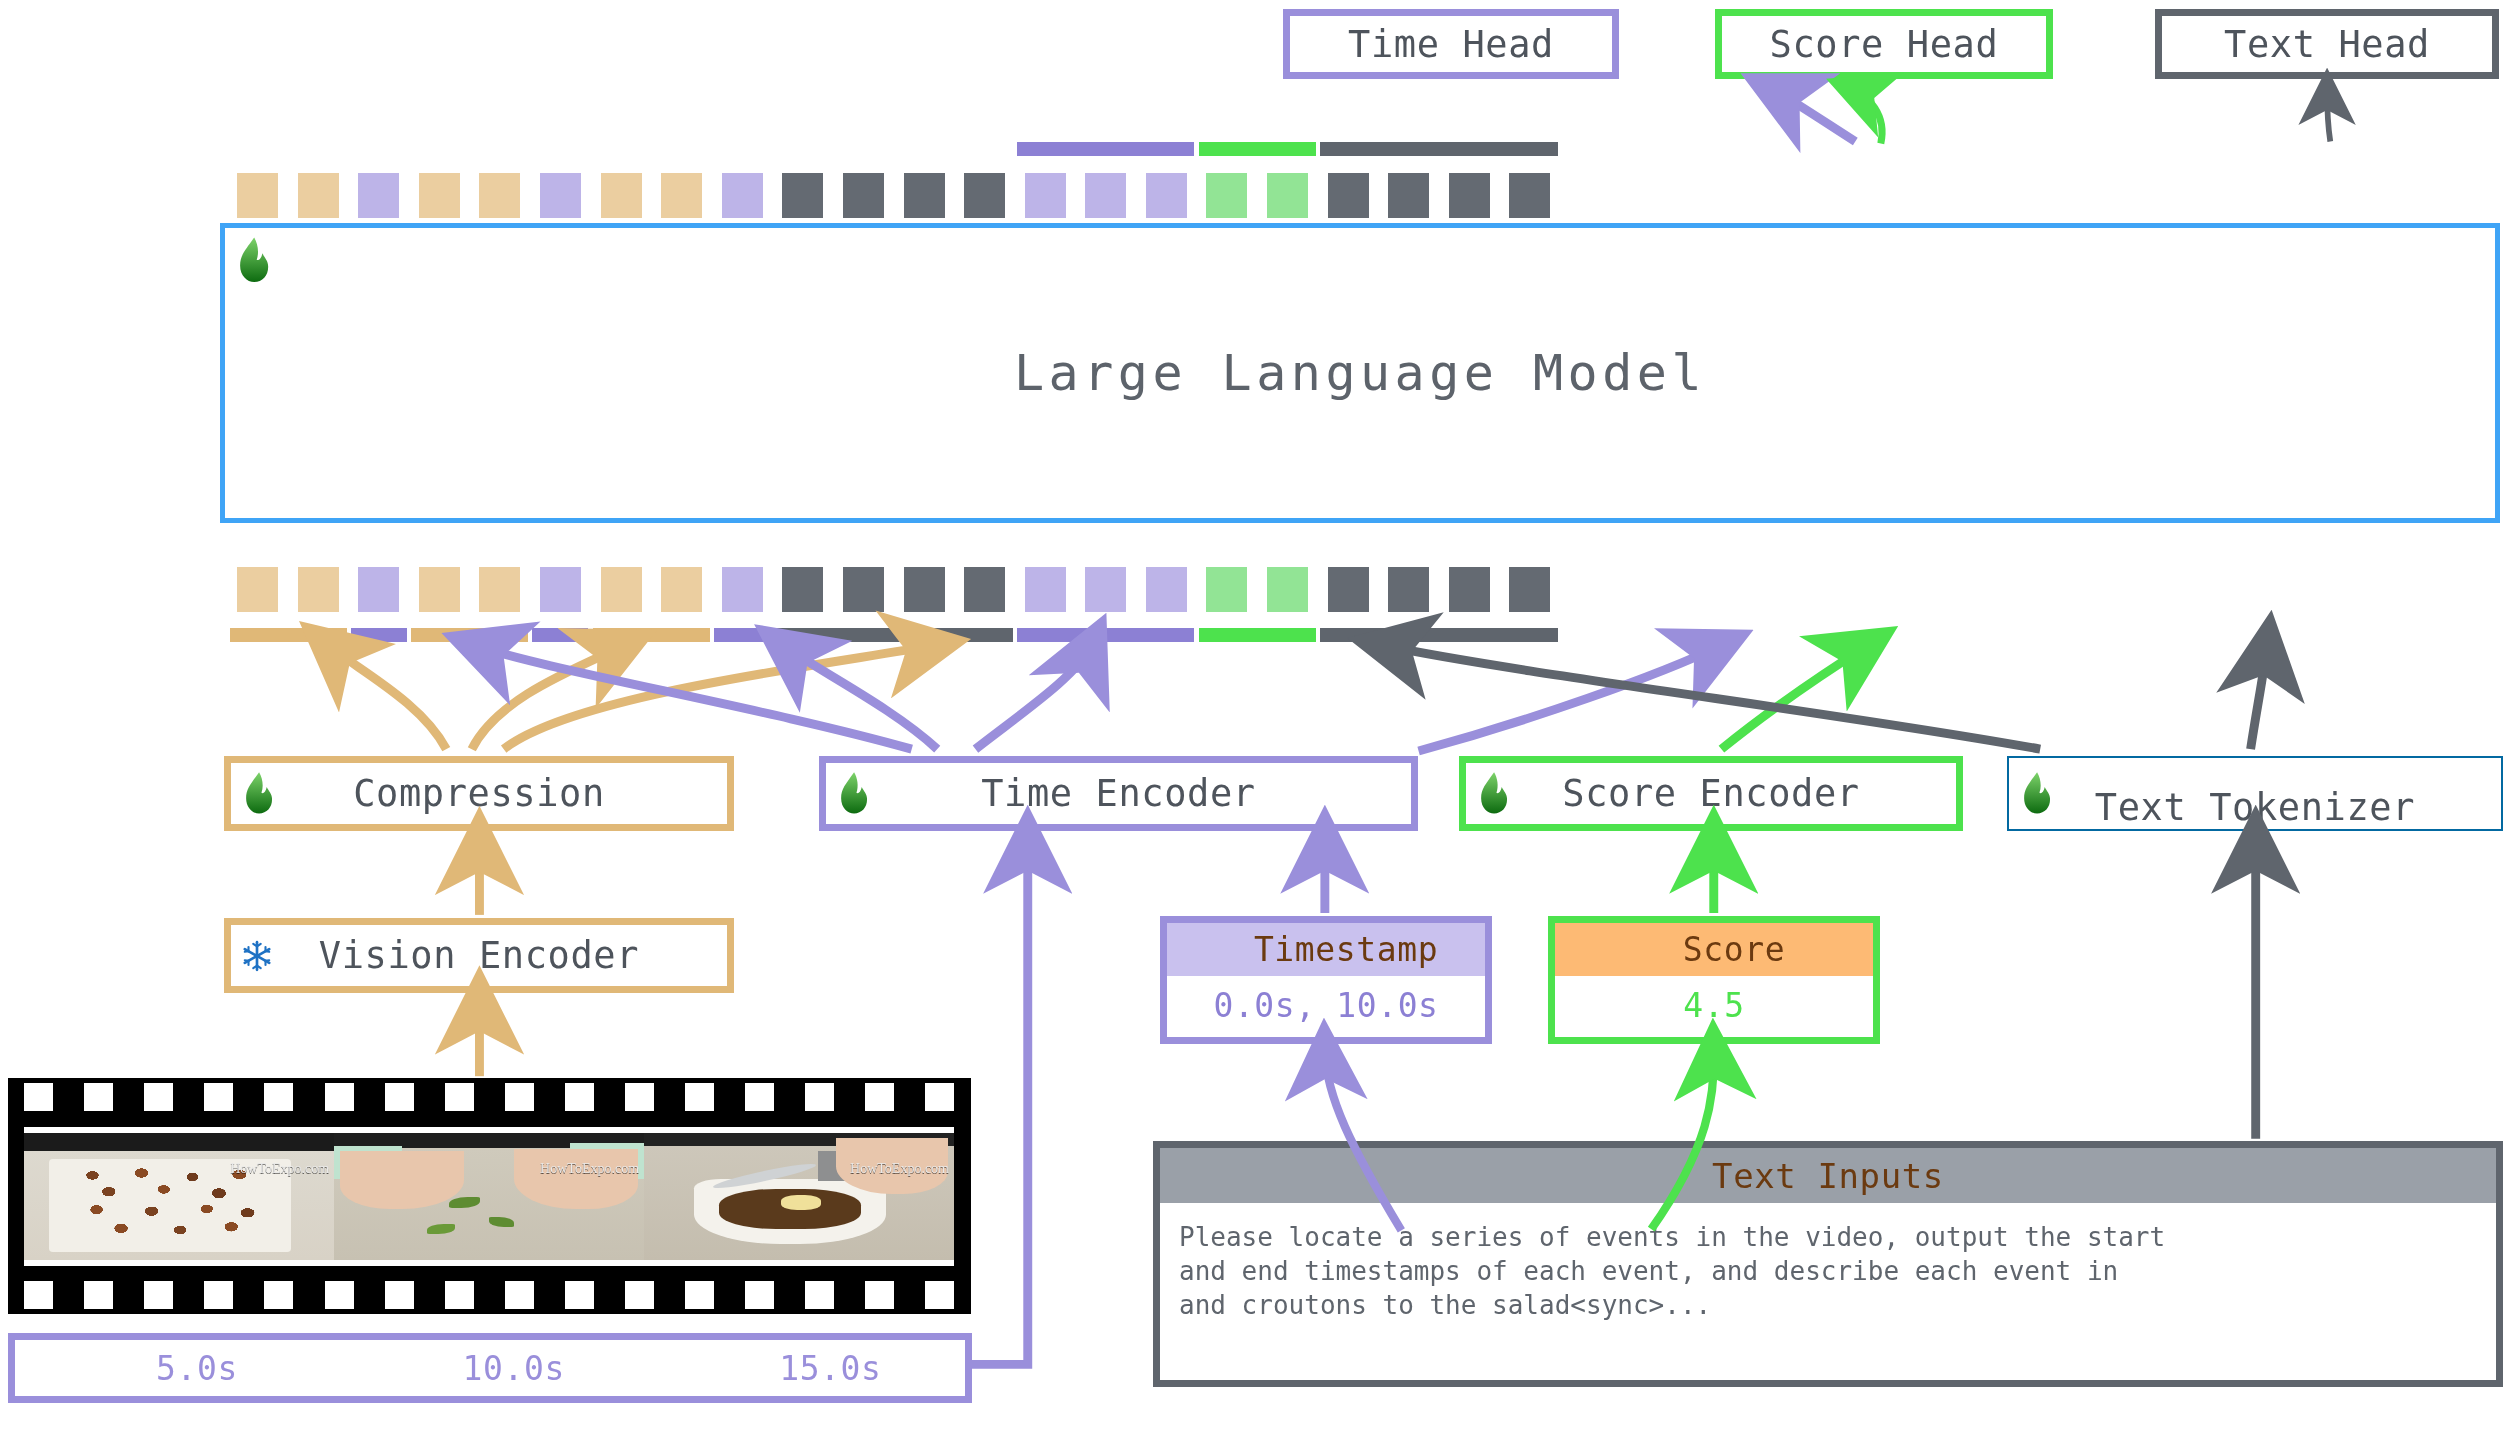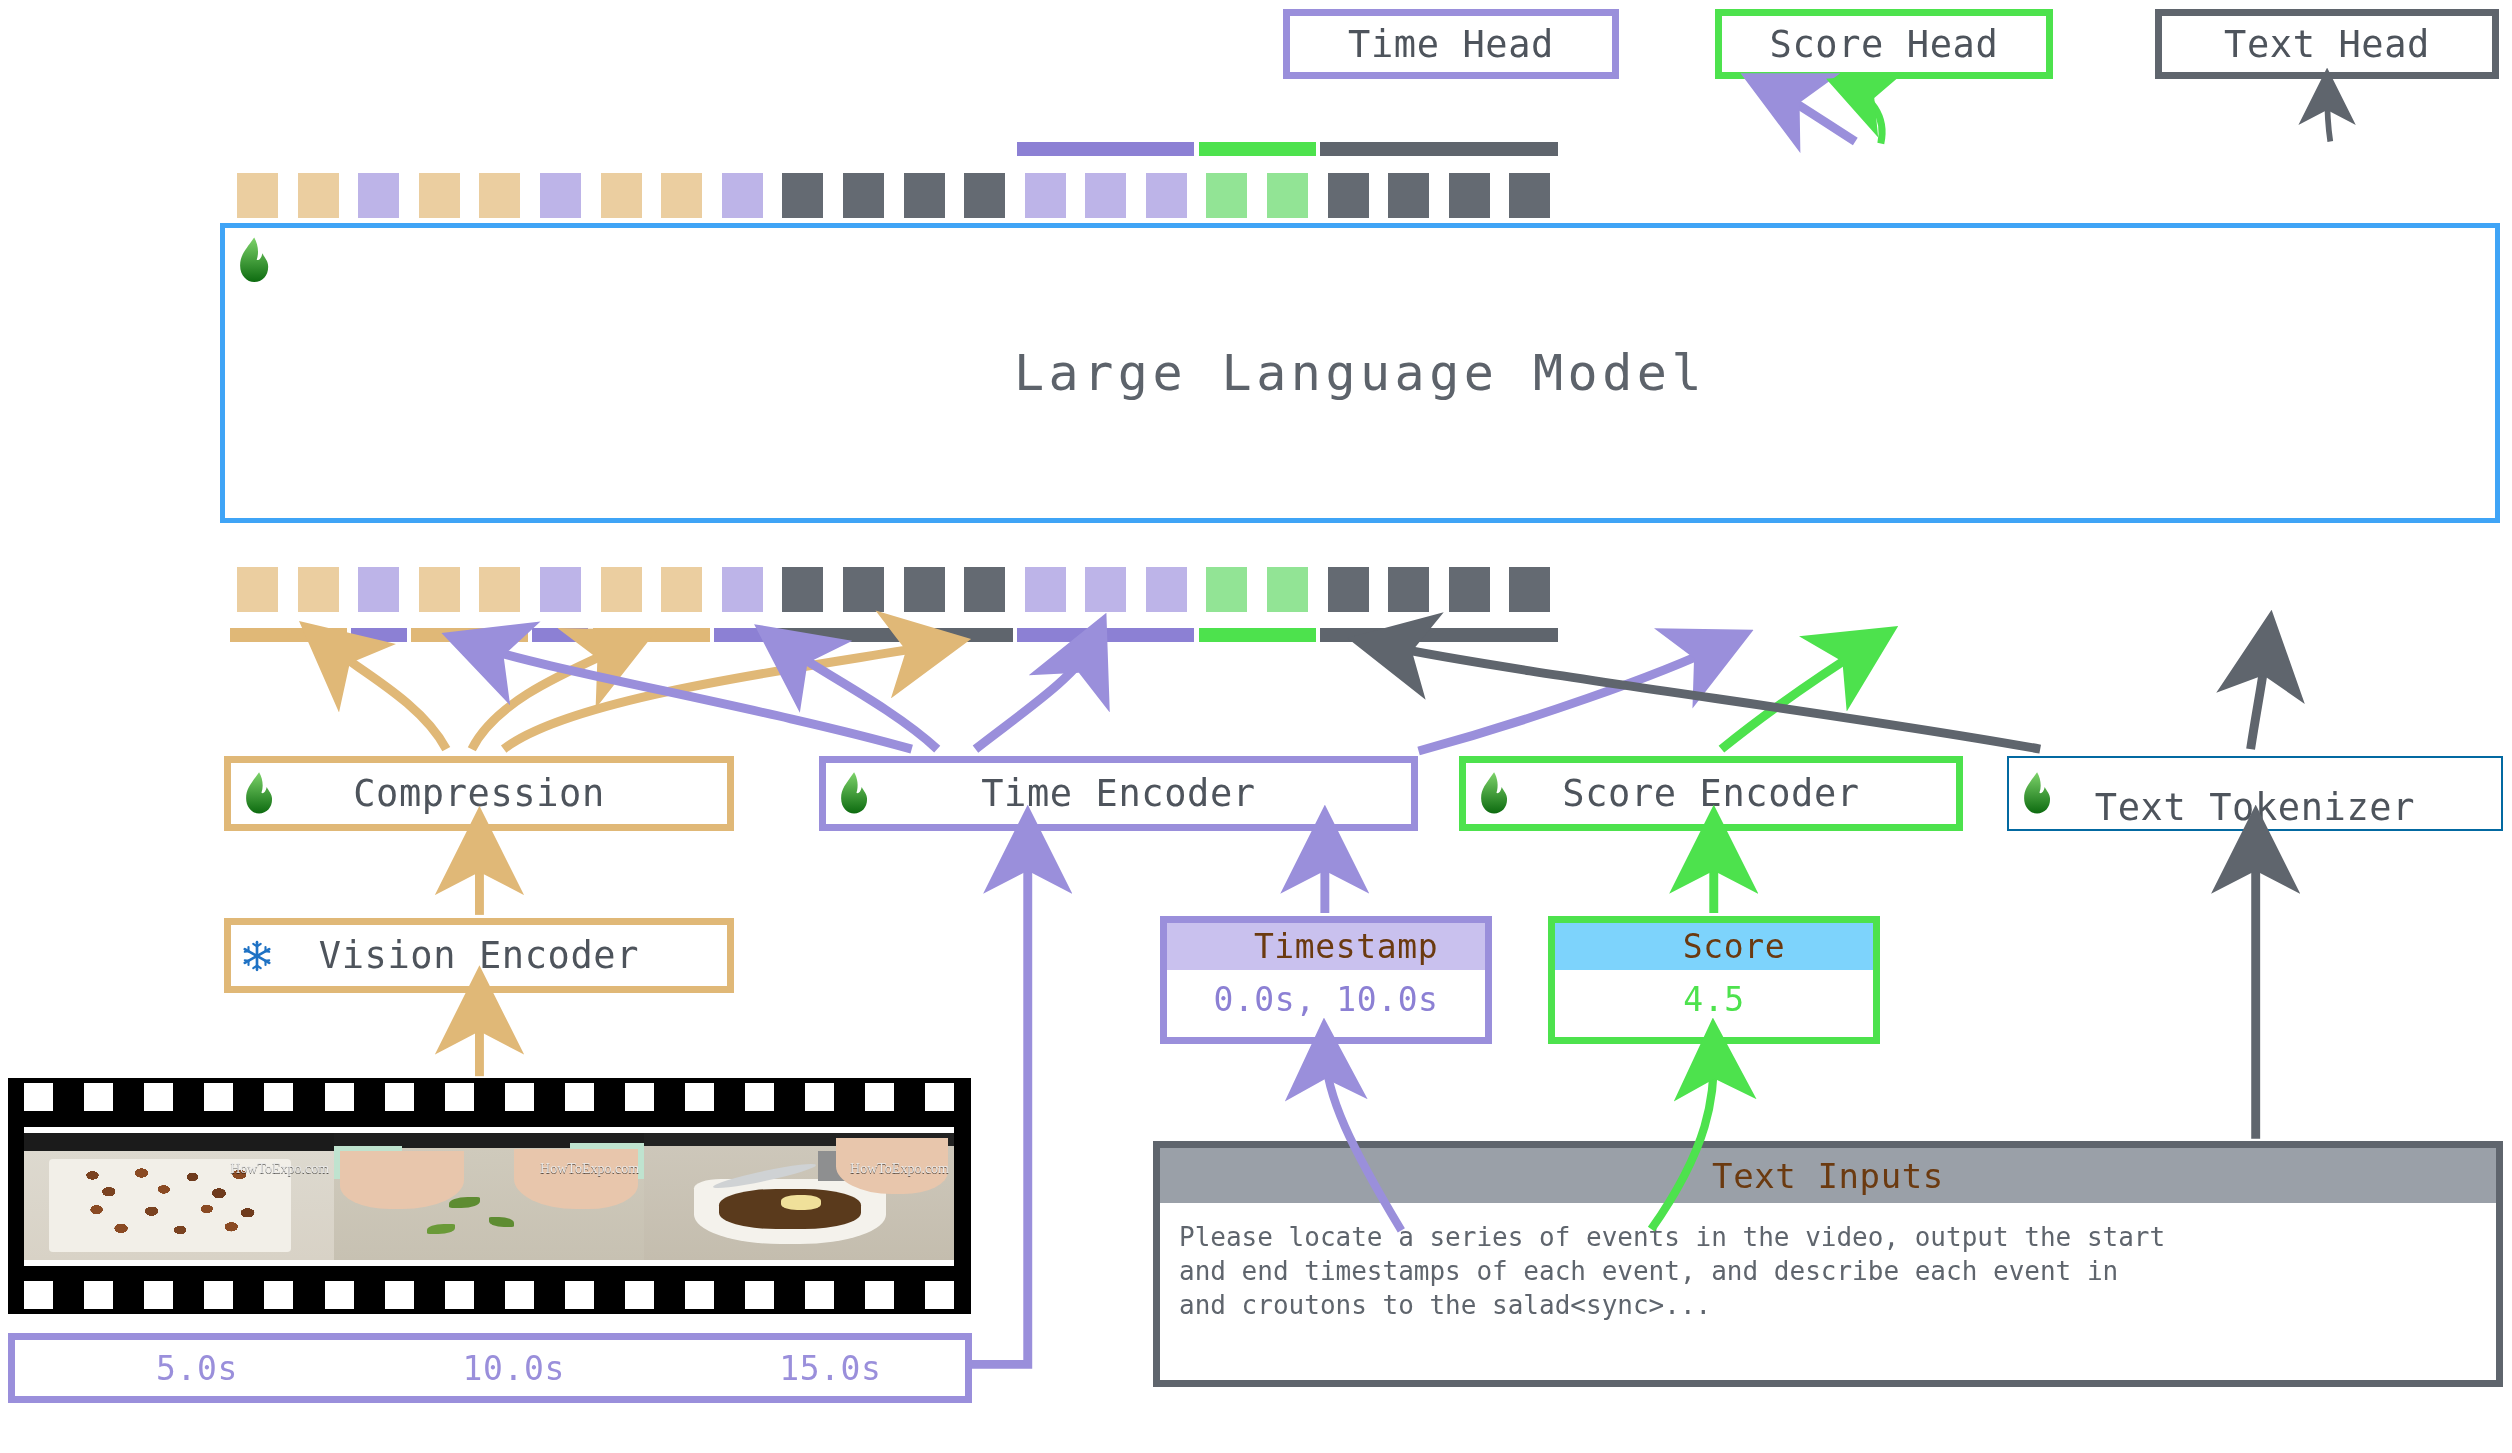--- a/index.html
+++ b/index.html
@@ -53,24 +53,24 @@
   .mod.gry{border:2px solid #0369a1;align-items:flex-end;}
   .mod .badge{position:absolute;left:9px;top:50%;transform:translateY(-50%);
     width:37px;height:46px;display:block;}
 
   
   .card{position:absolute;box-sizing:border-box;background:#fff;}
   .card.pur{border:7px solid #9a8fdb;}
   .card.grn{border:7px solid #4de24d;}
   .card .card-head{
     display:flex;align-items:center;justify-content:center;
-    font-size:33px;color:#6b3a10;height:47px;letter-spacing:0.6px;padding-left:40px;
+    font-size:33px;color:#6b3a10;height:53px;letter-spacing:0.6px;padding-left:40px;
   }
   .card.pur .card-head{background:#c9c1ee;}
-  .card.grn .card-head{background:#7dd3fc;}
+  .card.grn .card-head{background:#fdba74;}
   .card .card-body{
     display:flex;align-items:center;justify-content:center;
     font-size:33px;height:59px;letter-spacing:0.6px;background:#fff;
   }
   .card.pur .card-body{color:#8c80d4;}
   .card.grn .card-body{color:#4de24d;}
 
   
   #textinputs{position:absolute;box-sizing:border-box;border:7px solid #5f656d;background:#fff;}
   #textinputs .ti-head{

